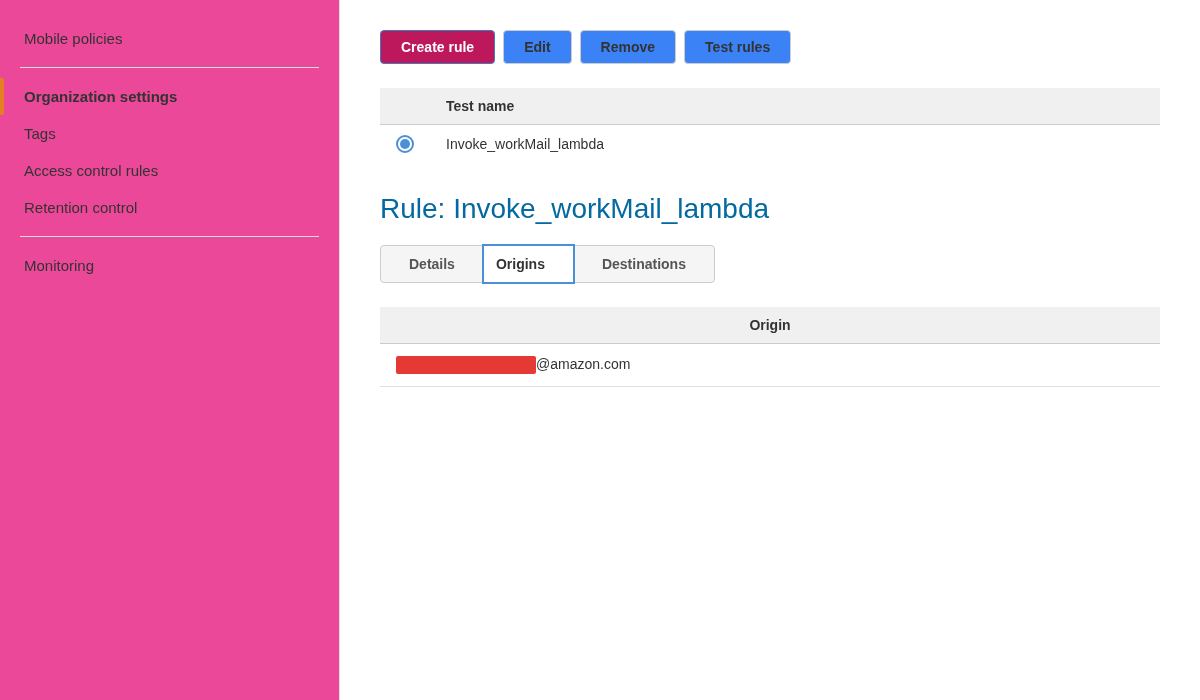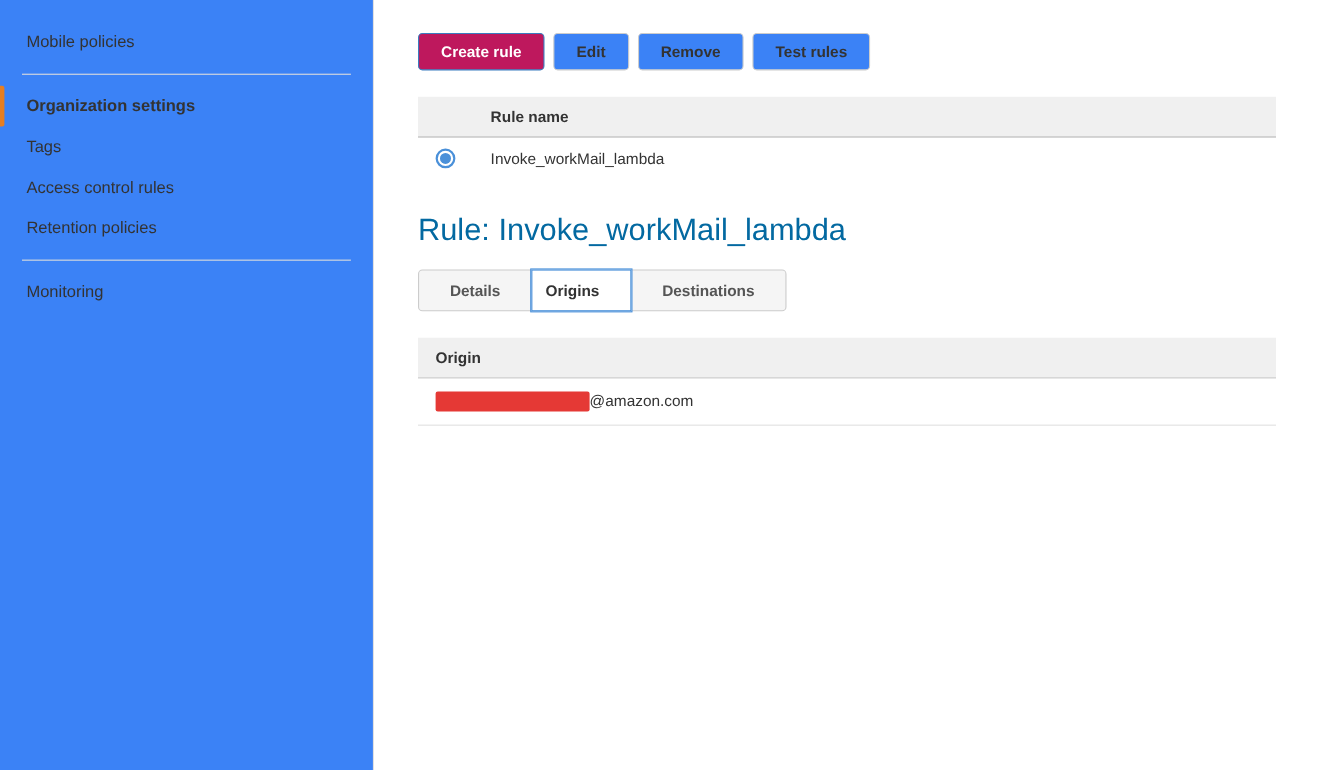--- a/index.html
+++ b/index.html
@@ -10,21 +10,21 @@
       background: #fff;
       display: flex;
       height: 700px;
       overflow: hidden;
     }
 
     
     .sidebar {
       width: 340px;
       min-width: 340px;
-      background: #3b82f6;
+      background: #ec4899;
       border-right: 1px solid #e0e0e0;
       padding: 20px 0;
       overflow-y: auto;
     }
     .sidebar-item {
       display: flex;
       align-items: center;
       padding: 10px 24px;
       cursor: pointer;
       color: #333;
@@ -164,21 +164,21 @@
       padding-left: 12px;
     }
 
     
     .section-table {
       width: 100%;
       border-collapse: collapse;
     }
     .section-table th {
       background: #f0f0f0;
-      text-align: left;
+      text-align: center;
       padding: 10px 16px;
       font-weight: bold;
       border-bottom: 1px solid #ccc;
       font-size: 14px;
     }
     .section-table td {
       padding: 12px 16px;
       border-bottom: 1px solid #e0e0e0;
       font-size: 14px;
     }
@@ -204,42 +204,42 @@
   <div class="sidebar-item active">
     <span>Organization settings</span>
   </div>
   <div class="sidebar-item">
     <span>Tags</span>
   </div>
   <div class="sidebar-item">
     <span>Access control rules</span>
   </div>
   <div class="sidebar-item">
-    <span>Retention policies</span>
+    <span>Retention control</span>
   </div>
   <hr class="sidebar-divider">
   <div class="sidebar-item">
     <span>Monitoring</span>
   </div>
 </nav>
 
 <main class="main">
 
   <div class="toolbar">
     <button class="btn btn-primary">Create rule</button>
     <button class="btn">Edit</button>
     <button class="btn">Remove</button>
     <button class="btn">Test rules</button>
   </div>
 
   <table class="rule-table">
     <thead>
       <tr>
         <th class="radio-cell"></th>
-        <th>Rule name</th>
+        <th>Test name</th>
       </tr>
     </thead>
     <tbody>
       <tr>
         <td class="radio-cell">
           <div class="radio-btn">
             <div class="radio-btn-inner"></div>
           </div>
         </td>
         <td>Invoke_workMail_lambda</td>

